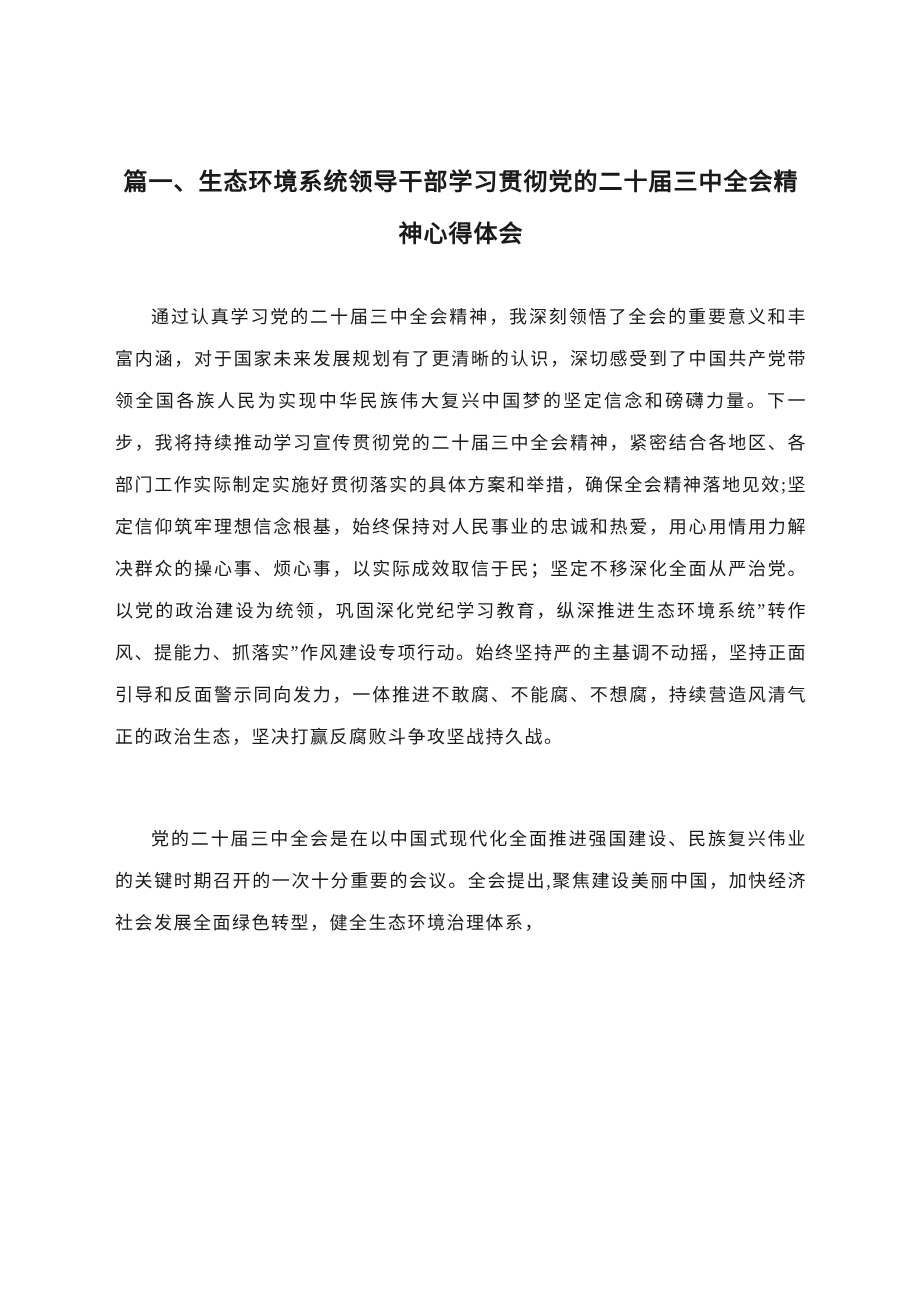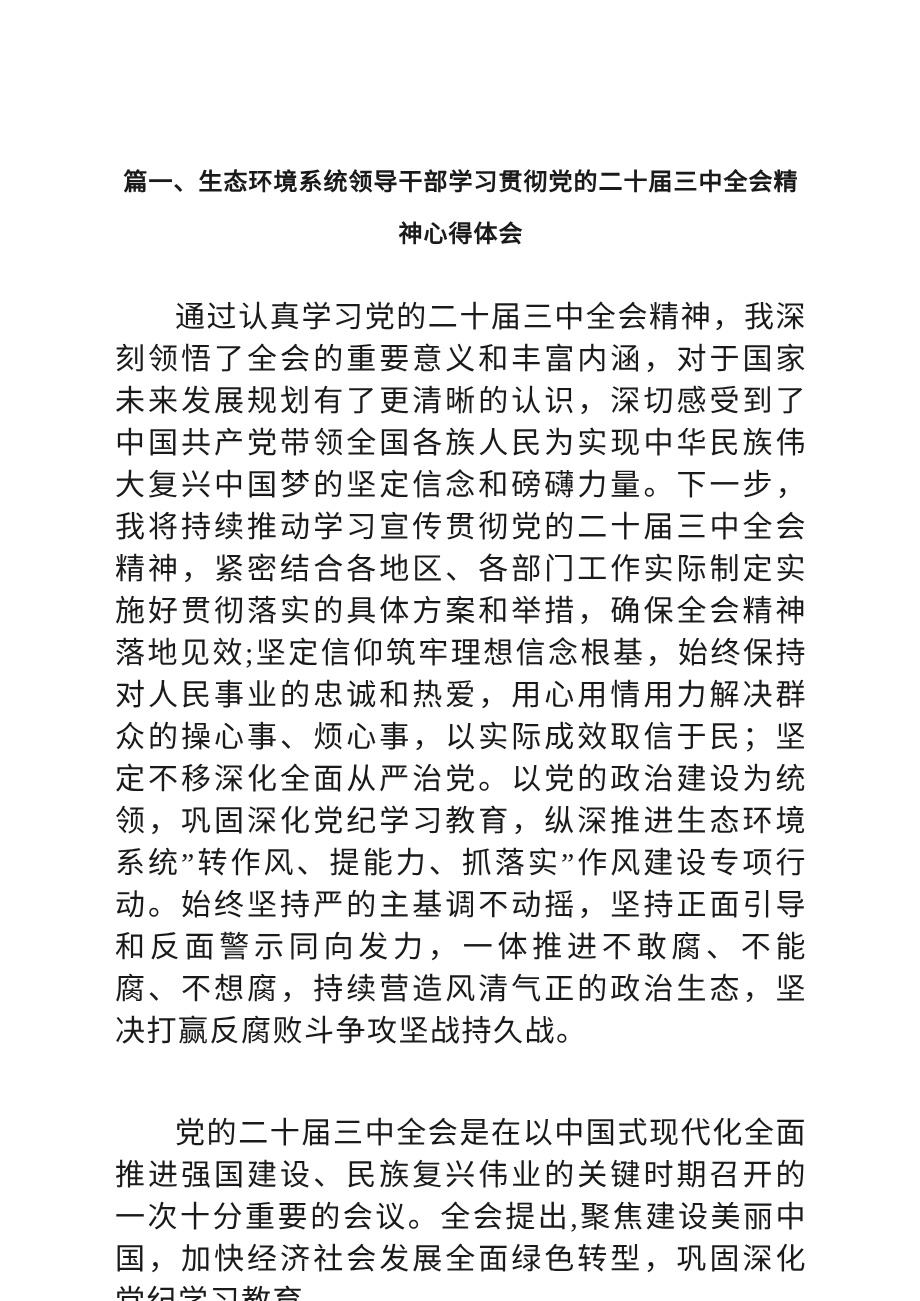--- a/index.html
+++ b/index.html
@@ -33,21 +33,21 @@
     text-align: center;
     color: #1a1a1a;
     letter-spacing: 1px;
   }
 
   .heading-1 { margin-bottom: 36px; }
 
   .body-paragraph {
     font-family: "Liberation Serif", "DejaVu Serif", serif;
     font-weight: normal;
-    font-size: 30px;
+    font-size: 18px;
     line-height: 42px;
     letter-spacing: 1.5px;
     text-align: justify;
     text-justify: inter-ideograph;
     text-indent: 2em;
     color: #1a1a1a;
     word-break: break-all;
   }
 
   .paragraph-1 { margin-bottom: 60px; }
@@ -58,16 +58,16 @@
 <body>
 
 <div class="page">
   <div class="content">
 
     <h1 class="section-heading heading-1">篇一、生态环境系统领导干部学习贯彻党的二十届三中全会精神心得体会</h1>
 
     <p class="body-paragraph paragraph-1">通过认真学习党的二十届三中全会精神，我深刻领悟了全会的重要意义和丰富内涵，对于国家未来发展规划有了更清晰的认识，深切感受到了中国共产党带领全国各族人民为实现中华民族伟大复兴中国梦的坚定信念和磅礴力量。下一步，我将持续推动学习宣传贯彻党的二十届三中全会精神，紧密结合各地区、各部门工作实际制定实施好贯彻落实的具体方案和举措，确保全会精神落地见效;坚定信仰筑牢理想信念根基，始终保持对人民事业的忠诚和热爱，用心用情用力解决群众的操心事、烦心事，以实际成效取信于民；坚定不移深化全面从严治党。以党的政治建设为统领，巩固深化党纪学习教育，纵深推进生态环境系统”转作风、提能力、抓落实”作风建设专项行动。始终坚持严的主基调不动摇，坚持正面引导和反面警示同向发力，一体推进不敢腐、不能腐、不想腐，持续营造风清气正的政治生态，坚决打赢反腐败斗争攻坚战持久战。</p>
 
 
-    <p class="body-paragraph paragraph-2">党的二十届三中全会是在以中国式现代化全面推进强国建设、民族复兴伟业的关键时期召开的一次十分重要的会议。全会提出,聚焦建设美丽中国，加快经济社会发展全面绿色转型，巩固深化党纪学习教育，</p>
+    <p class="body-paragraph paragraph-2">党的二十届三中全会是在以中国式现代化全面推进强国建设、民族复兴伟业的关键时期召开的一次十分重要的会议。全会提出,聚焦建设美丽中国，加快经济社会发展全面绿色转型，健全生态环境治理体系，</p>
 
   </div>
 </div>
 
 </body></html>

